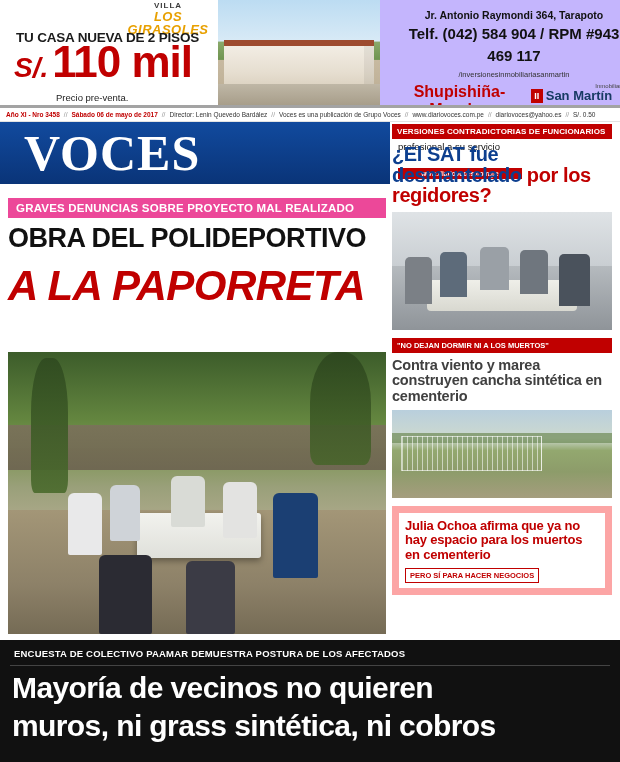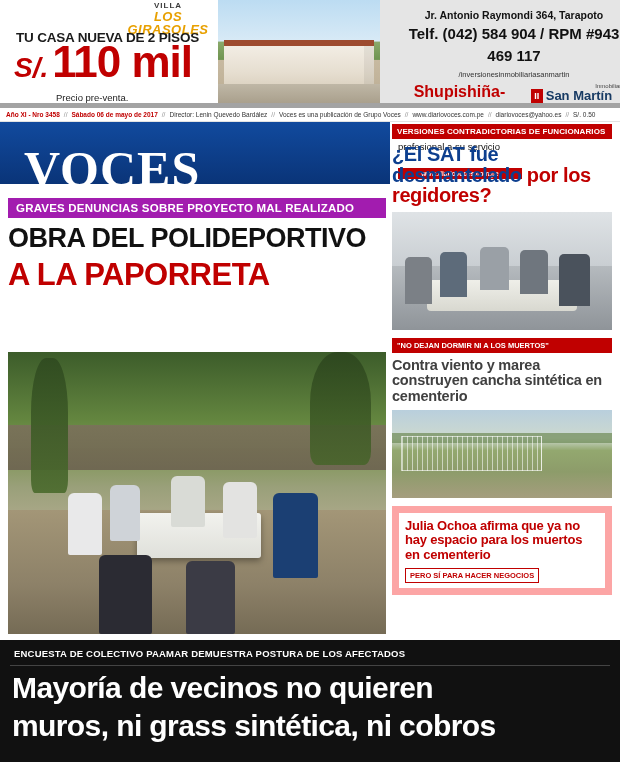--- a/index.html
+++ b/index.html
@@ -8,22 +8,22 @@
     background: #ffffff;
     font-family: "Liberation Sans", sans-serif;
     overflow: hidden;
   }
   .page { position: relative; width: 620px; height: 762px; background:#fff; }
 
   
   .topad {
     position: relative;
     width: 620px; height: 108px;
-    background: #e5e5e5;
-    border-bottom: 5px solid #a3a3a3;
+    background: #c4b5fd;
+    border-bottom: 3px solid #a3a3a3;
     overflow: hidden;
   }
   .ad-left {
     position: absolute; left: 0; top: 0; width: 218px; height: 108px;
     background: #ffffff;
   }
   .villa-logo {
     position: absolute; left: 120px; top: 2px; width: 96px; height: 24px;
     text-align: center; color: #0a6b3e; line-height: 1;
   }
@@ -95,51 +95,51 @@
   .infostrip .sep { color: #999; }
 
   
   .masthead { position: relative; width: 620px; height: 62px; background: #ffffff; }
   .mast-blue {
     position: absolute; left: 0; top: 0; width: 390px; height: 62px;
     background: #0d3f8f;
     background: linear-gradient(to bottom,#114a9e,#0a3478);
   }
   .mast-title {
-    position: absolute; left: 24px; top: 22px;
+    position: absolute; left: 24px; top: 6px;
     font-family: "Liberation Serif", serif;
     font-size: 50px; font-weight: bold; color: #ffffff; letter-spacing: 1px; line-height: 1;
   }
   .mast-desc {
     position: absolute; left: 398px; top: 6px; width: 130px;
     font-size: 9.5px; color: #111; line-height: 1.35; text-align: left;
   }
   .mast-web {
     position: absolute; left: 398px; top: 46px; width: 124px; height: 11px;
     background: #c00000; color: #fff; font-size: 6.5px; font-weight: bold;
     text-align: center; line-height: 11px;
   }
 
   
   .left-col { position: absolute; left: 8px; top: 198px; width: 378px; }
   .kicker {
-    background: #a21caf; color: #fff; font-size: 11.5px; font-weight: bold;
+    background: #ec4899; color: #fff; font-size: 11.5px; font-weight: bold;
     padding: 4px 8px; letter-spacing: .2px;
   }
   .headline1 {
     font-size: 27px; font-weight: bold; color: #111; line-height: 1.02;
     margin-top: 7px; letter-spacing: -0.5px;
   }
   .headline2 {
     font-size: 31px; font-weight: bold; color: #111; line-height: 1.0;
     margin-top: 2px; letter-spacing: -0.5px;
   }
   .headline3 {
-    font-size: 31px; font-weight: bold; color: #c00000; line-height: 1.0;
-    margin-top: 6px; letter-spacing: -0.5px;
+    font-size: 42px; font-weight: bold; color: #c00000; line-height: 1.0;
+    margin-top: 12px; letter-spacing: -0.5px; font-style: italic;
   }
   .main-photo {
     position: absolute; left: 8px; top: 352px; width: 378px; height: 282px;
     overflow: hidden;
     background: linear-gradient(to bottom, #5c7a3b 0%, #6d8a45 22%, #7a9350 34%, #9aa07a 48%, #b7ae93 66%, #9d9179 100%);
   }
   .mp-sky { position:absolute; left:0; top:0; width:100%; height:34%;
     background: linear-gradient(to bottom,#3c5c2a,#63853f 70%,#7d9a56); }
   .mp-wall { position:absolute; left:0; top:26%; width:100%; height:16%;
     background: linear-gradient(to bottom,#7c6f5c,#6a5f4e); opacity:.85; }

